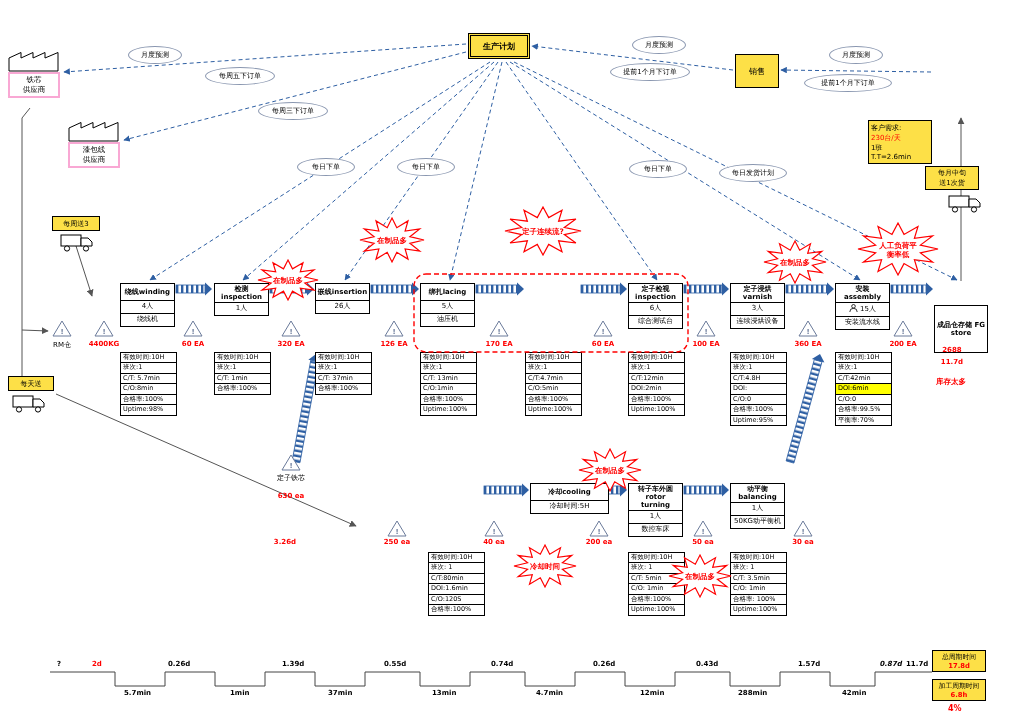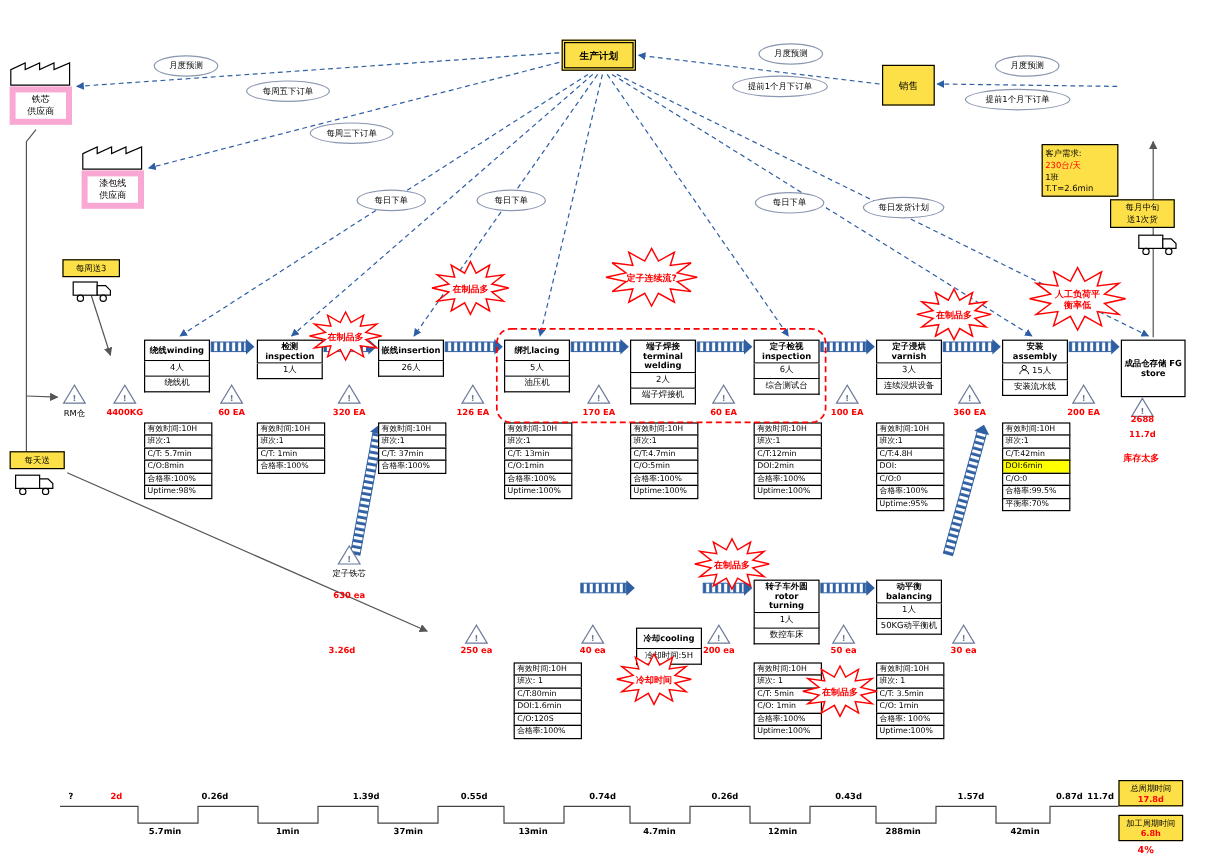--- a/index.html
+++ b/index.html
@@ -14,21 +14,21 @@
         justify-content:center;font-size:7px;text-align:center;line-height:1;padding:0 2px;z-index:2;white-space:nowrap}
   .proc{z-index:2;font-size:7px;text-align:center}
   .ptitle{border:1px solid #000;background:#fff;font-weight:bold;white-space:pre-line;padding:1px;
           min-height:14px;display:flex;align-items:center;justify-content:center;line-height:1.15}
   .prow{border:1px solid #000;border-top:none;background:#fff;padding:1px 0;min-height:10px;
         display:flex;align-items:center;justify-content:center;gap:2px;line-height:1.1}
   .dbox{z-index:2;font-size:6.5px}
   .drow{border:1px solid #000;margin-top:-1px;background:#fff;padding:1px 2px;text-align:left;
         white-space:nowrap;line-height:1.15}
   .fac{z-index:2;text-align:center;font-size:7.5px}
-  .faclbl{border:5px solid #f9a8d4;background:#fff;white-space:pre-line;padding:1px;line-height:1.3;margin-top:-2px}
+  .faclbl{border:2px solid #f9a8d4;background:#fff;white-space:pre-line;padding:1px;line-height:1.3;margin-top:-2px}
   .qty2{font-size:7px;font-weight:bold;color:#f00;z-index:2;text-align:center;white-space:nowrap}
   .lbl2{font-size:7px;color:#000;z-index:2;text-align:center;white-space:nowrap}
   .tlb{font-size:7px;font-weight:bold;color:#000;white-space:nowrap;z-index:2}
   .red{color:#f00}
   .b{font-weight:bold}
   .sb{font-size:6.8px;text-align:center;padding:1px;z-index:2}
   .cflex{display:flex;align-items:center;justify-content:center;text-align:center}
 </style>
 </head>
 <body>
@@ -315,29 +315,20 @@
       <div class="prow">油压机</div>
     </div>
     <div class="abs dbox" style="left: 420px; top: 353px; width: 57px;">
       <div class="drow">有效时间:10H</div>
       <div class="drow">班次:1</div>
       <div class="drow">C/T: 13min</div>
       <div class="drow">C/O:1min</div>
       <div class="drow">合格率:100%</div>
       <div class="drow">Uptime:100%</div>
     </div>
-    <div class="abs proc" style="left: 525px; top: 283px; width: 55px;">
-      <div class="ptitle">端子焊接
-terminal
-welding</div>
-      <div class="prow">
-        <span>2人</span>
-      </div>
-      <div class="prow">端子焊接机</div>
-    </div>
     <div class="abs dbox" style="left: 525px; top: 353px; width: 57px;">
       <div class="drow">有效时间:10H</div>
       <div class="drow">班次:1</div>
       <div class="drow">C/T:4.7min</div>
       <div class="drow">C/O:5min</div>
       <div class="drow">合格率:100%</div>
       <div class="drow">Uptime:100%</div>
     </div>
     <div class="abs proc" style="left: 628px; top: 283px; width: 55px;">
       <div class="ptitle">定子检视
@@ -393,21 +384,21 @@
       <div class="drow">平衡率:70%</div>
     </div>
     <div class="abs dbox" style="left: 428px; top: 553px; width: 57px;">
       <div class="drow">有效时间:10H</div>
       <div class="drow">班次: 1</div>
       <div class="drow">C/T:80min</div>
       <div class="drow">DOI:1.6min</div>
       <div class="drow">C/O:120S</div>
       <div class="drow">合格率:100%</div>
     </div>
-    <div class="abs proc" style="left: 530px; top: 483px; width: 55px; margin-top: 40px;">
+    <div class="abs proc" style="left: 530px; top: 483px; width: 79px;">
       <div class="ptitle">冷却cooling</div>
       <div class="prow">
         <span>冷却时间:5H</span>
       </div>
     </div>
     <div class="abs proc" style="left: 628px; top: 483px; width: 55px;">
       <div class="ptitle">转子车外圆
 rotor turning</div>
       <div class="prow">
         <span>1人</span>
@@ -432,21 +423,21 @@
     </div>
     <div class="abs dbox" style="left: 730px; top: 553px; width: 57px;">
       <div class="drow">有效时间:10H</div>
       <div class="drow">班次: 1</div>
       <div class="drow">C/T: 3.5min</div>
       <div class="drow">C/O: 1min</div>
       <div class="drow">合格率: 100%</div>
       <div class="drow">Uptime:100%</div>
     </div>
     <div class="abs proc" style="left: 934px; top: 283px; width: 54px;">
-      <div class="ptitle" style="min-height: 44px;">成品仓存储 FG
+      <div class="ptitle" style="min-height: 44px; margin-top: 22px;">成品仓存储 FG
 store</div>
     </div>
     <div class="abs qty2" style="left: 932px; top: 346px; width: 40px;">2688</div>
     <div class="abs qty2" style="left: 932px; top: 358px; width: 40px;">11.7d</div>
     <div class="abs qty2" style="left: 920px; top: 377px; width: 62px; font-size: 7.5px;">库存太多</div>
     <div class="abs lbl2" style="left: 38px; top: 340px; width: 48px;">RM仓</div>
     <div class="abs qty2" style="left: 80px; top: 340px; width: 48px;">4400KG</div>
     <div class="abs qty2" style="left: 169px; top: 340px; width: 48px;">60 EA</div>
     <div class="abs qty2" style="left: 267px; top: 340px; width: 48px;">320 EA</div>
     <div class="abs qty2" style="left: 370px; top: 340px; width: 48px;">126 EA</div>
@@ -459,27 +450,27 @@
     <div class="abs qty2" style="left: 264px; top: 492px; width: 54px;">630 ea</div>
     <div class="abs qty2" style="left: 258px; top: 538px; width: 54px;">3.26d</div>
     <div class="abs qty2" style="left: 373px; top: 538px; width: 48px;">250 ea</div>
     <div class="abs qty2" style="left: 470px; top: 538px; width: 48px;">40 ea</div>
     <div class="abs qty2" style="left: 575px; top: 538px; width: 48px;">200 ea</div>
     <div class="abs qty2" style="left: 679px; top: 538px; width: 48px;">50 ea</div>
     <div class="abs qty2" style="left: 779px; top: 538px; width: 48px;">30 ea</div>
     <div class="abs tlb" style="left: 57px; top: 660px;">?</div>
     <div class="abs qty2" style="left: 92px; top: 660px;">2d</div>
     <div class="abs tlb" style="left: 168px; top: 660px;">0.26d</div>
-    <div class="abs tlb" style="left: 282px; top: 660px; margin-left: 12px;">1.39d</div>
+    <div class="abs tlb" style="left: 282px; top: 660px;">1.39d</div>
     <div class="abs tlb" style="left: 384px; top: 660px;">0.55d</div>
     <div class="abs tlb" style="left: 491px; top: 660px;">0.74d</div>
     <div class="abs tlb" style="left: 593px; top: 660px;">0.26d</div>
     <div class="abs tlb" style="left: 696px; top: 660px;">0.43d</div>
     <div class="abs tlb" style="left: 798px; top: 660px;">1.57d</div>
-    <div class="abs tlb" style="left: 880px; top: 660px;">0.87d</div>
+    <div class="abs tlb" style="left: 880px; top: 660px; font-style: italic;">0.87d</div>
     <div class="abs tlb" style="left: 906px; top: 660px;">11.7d</div>
     <div class="abs tlb" style="left: 124px; top: 689px;">5.7min</div>
     <div class="abs tlb" style="left: 230px; top: 689px;">1min</div>
     <div class="abs tlb" style="left: 328px; top: 689px;">37min</div>
     <div class="abs tlb" style="left: 432px; top: 689px;">13min</div>
     <div class="abs tlb" style="left: 536px; top: 689px;">4.7min</div>
     <div class="abs tlb" style="left: 640px; top: 689px;">12min</div>
     <div class="abs tlb" style="left: 738px; top: 689px;">288min</div>
     <div class="abs tlb" style="left: 842px; top: 689px;">42min</div>
   </div>

